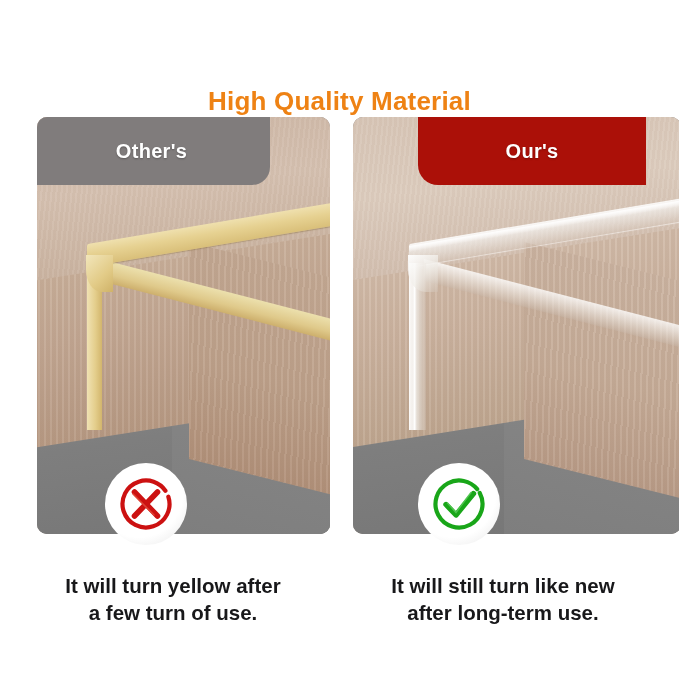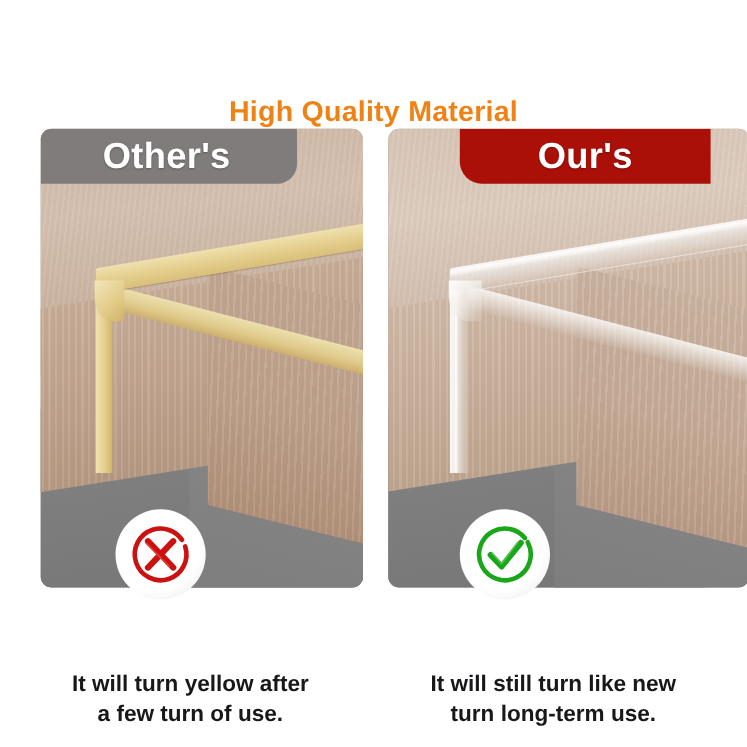--- a/index.html
+++ b/index.html
@@ -260,26 +260,26 @@
     position: absolute;
     left: 0; top: 8%; width: 100%; height: 28%;
     background: linear-gradient(180deg,
         rgba(255,255,255,.9), rgba(255,255,255,0));
   }
 
   
   .badge {
     position: absolute;
     top: 0;
-    height: 50px;
+    height: 68px;
     display: flex;
     align-items: center;
     justify-content: center;
     color: #ffffff;
-    font-size: 33px;
+    font-size: 20px;
     font-weight: bold;
     letter-spacing: .3px;
     z-index: 6;
     white-space: nowrap;
   }
   .badge.gray {
     left: 0;
     width: 233px;
     background: #807c7c;
     border-radius: 0 0 18px 0;
@@ -322,21 +322,20 @@
   }
   .caption {
     position: absolute;
     top: 0;
     width: 330px;
     text-align: center;
     font-size: 20.5px;
     font-weight: bold;
     line-height: 27px;
     color: #18181a;
-    margin-top: 36px;
   }
   .caption.left  { left: 8px; }
   .caption.right { left: 338px; }
   .caption .l2 { display: block; }
 </style>
 </head>
 <body>
 
 <div class="title">High Quality Material</div>
 
@@ -402,15 +401,15 @@
   </span>
 </div>
 
 <div class="captions">
   <div class="caption left">
     <span>It will turn yellow after</span>
     <span class="l2">a few turn of use.</span>
   </div>
   <div class="caption right">
     <span>It will still turn like new</span>
-    <span class="l2">turn long-term use.</span>
+    <span class="l2">after long-term use.</span>
   </div>
 </div>
 
 </body></html>

